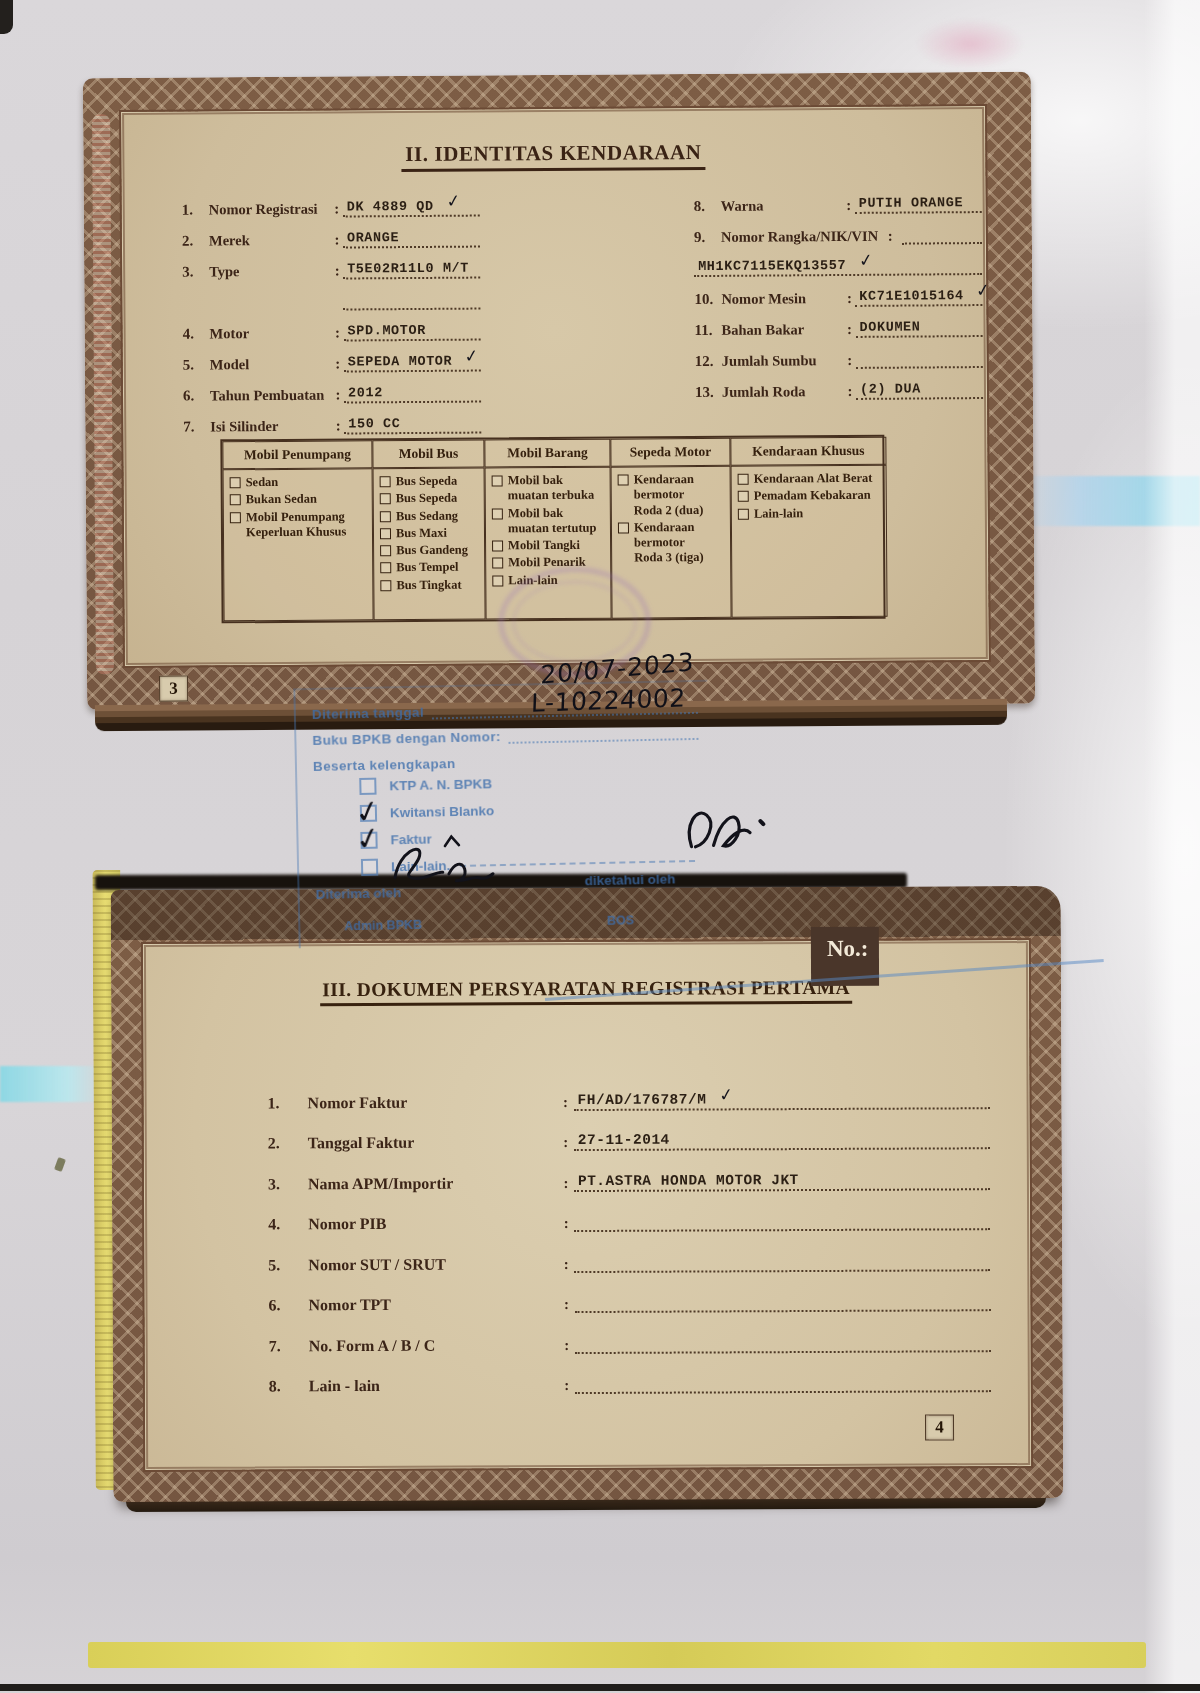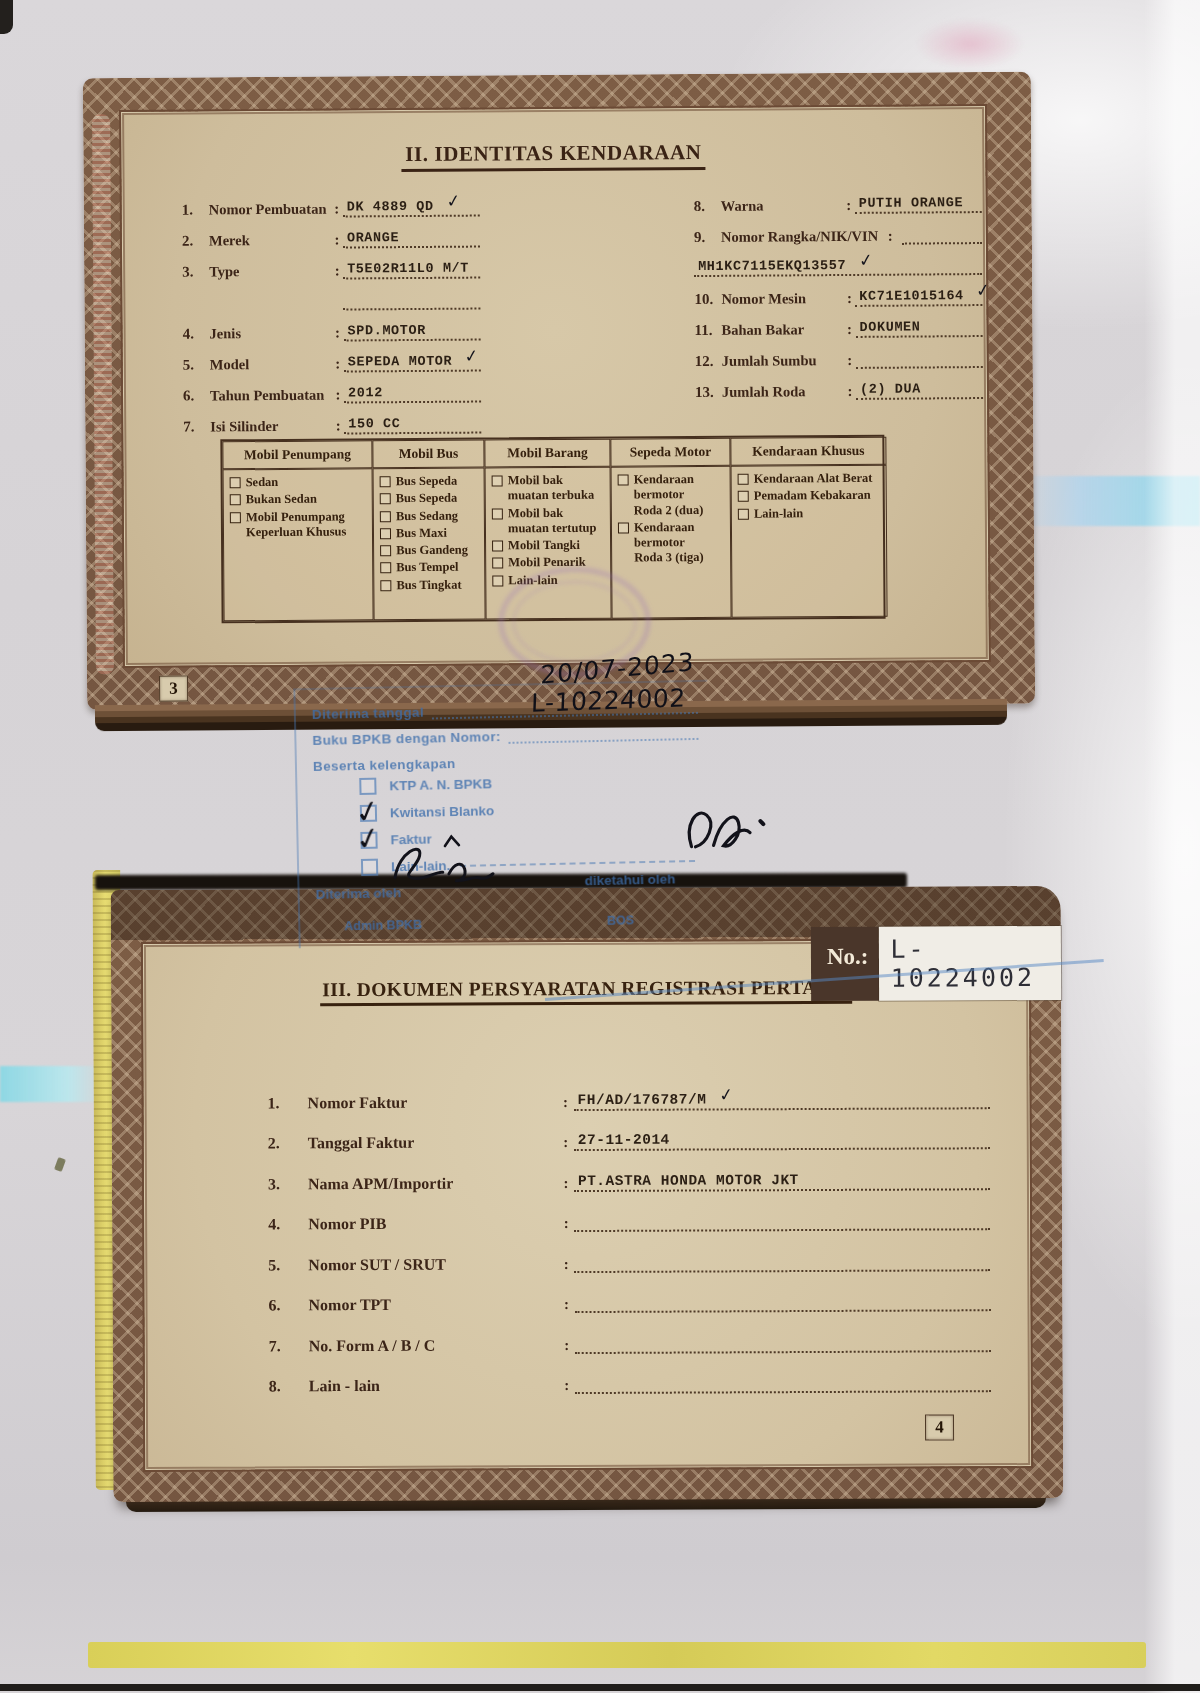--- a/index.html
+++ b/index.html
@@ -161,21 +161,21 @@
   <div class="mark m3"></div>
   <div class="mark m4"></div>
 
   <section class="page3 deco">
     <div class="p3-redstrip"></div>
     <div class="paper">
       <div class="p3-title"><span>II. IDENTITAS KENDARAAN</span></div>
       <div class="p3col p3-left">
           <div class="frow">
             <span class="fnum">1.</span>
-            <span class="flab">Nomor Pembuatan</span>
+            <span class="flab">Nomor Registrasi</span>
             <span class="fcol">:</span>
             <span class="fval">
               <span class="ftext">DK 4889 QD<span class="fcheck">✓</span></span>
             </span>
           </div>
           <div class="frow">
             <span class="fnum">2.</span>
             <span class="flab">Merek</span>
             <span class="fcol">:</span>
             <span class="fval">
@@ -191,21 +191,21 @@
             </span>
           </div>
           <div class="frow">
             <span class="fnum"></span>
             <span class="flab"></span>
             <span class="fcol"></span>
             <span class="fval"></span>
           </div>
           <div class="frow">
             <span class="fnum">4.</span>
-            <span class="flab">Jenis</span>
+            <span class="flab">Motor</span>
             <span class="fcol">:</span>
             <span class="fval">
               <span class="ftext">SPD.MOTOR</span>
             </span>
           </div>
           <div class="frow">
             <span class="fnum">5.</span>
             <span class="flab">Model</span>
             <span class="fcol">:</span>
             <span class="fval">
@@ -448,21 +448,20 @@
     <path d="M34 50 C 40 24, 54 14, 58 26 C 62 38, 52 52, 44 50 C 54 36, 64 30, 70 36" stroke="#12121a" stroke-width="3.2" fill="none" stroke-linecap="round"></path>
     <path d="M80 24 l3 3" stroke="#12121a" stroke-width="4" fill="none" stroke-linecap="round"></path>
   </svg>
 
   <div class="yellow-edge"></div>
   <div class="p4-shadow"></div>
 
   <section class="page4 deco">
     <div class="p4-no">
       <span class="p4-no-label">No.:</span>
-      <span class="p4-no-box">L- 10224002</span>
     </div>
     <div class="paper">
       <div class="p4-title"><span>III. DOKUMEN PERSYARATAN REGISTRASI PERTAMA</span></div>
       <div class="p4-fields">
           <div class="frow">
             <span class="fnum">1.</span>
             <span class="flab">Nomor Faktur</span>
             <span class="fcol">:</span>
             <span class="fval">
               <span class="ftext">FH/AD/176787/M<span class="fcheck">✓</span></span>

